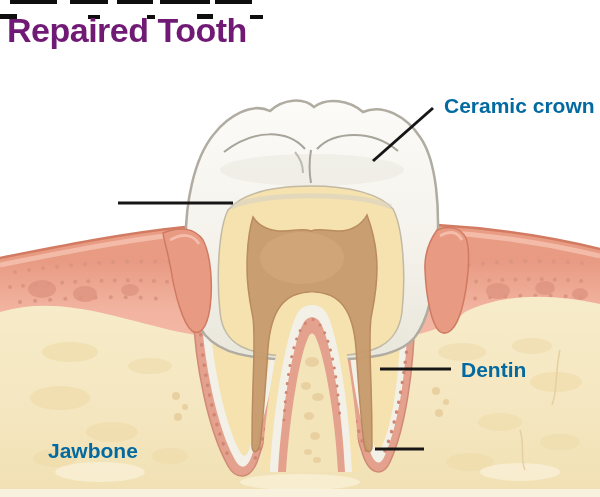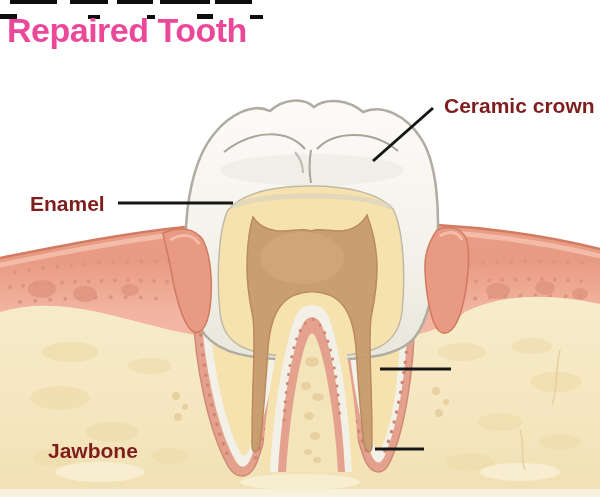--- a/index.html
+++ b/index.html
@@ -3,24 +3,24 @@
 <meta charset="utf-8">
 <style>
   html,body{margin:0;padding:0;background:#ffffff;}
   .stage{
     position:relative;width:600px;height:497px;background:#ffffff;
     overflow:hidden;font-family:"Liberation Sans",sans-serif;
   }
   .stage svg{position:absolute;left:0;top:0;}
   .title{
     position:absolute;left:7px;top:11px;margin:0;
-    font-size:34px;font-weight:bold;color:#ec4899;letter-spacing:-0.5px;
+    font-size:34px;font-weight:bold;color:#701a75;letter-spacing:-0.5px;
   }
   .lbl{
-    position:absolute;font-size:21px;font-weight:bold;color:#7f1d1d;
+    position:absolute;font-size:21px;font-weight:bold;color:#0369a1;
     white-space:nowrap;line-height:1.1;
   }
   .lbl-ceramic{left:444px;top:94px;}
   .lbl-enamel{left:30px;top:192px;}
   .lbl-dentin{left:461px;top:358px;}
   .lbl-rootfill{left:434px;top:439px;}
   .lbl-jawbone{left:28px;top:439px;margin-left:20px;}
 </style>
 </head>
 <body>
@@ -170,16 +170,16 @@
     <rect x="88" y="15" width="12" height="4"></rect>
     <rect x="147" y="15" width="8" height="4"></rect>
     <rect x="197" y="14" width="16" height="5"></rect>
     <rect x="250" y="15" width="13" height="4"></rect>
   </g>
 </svg>
 
 <h1 class="title">Repaired Tooth</h1>
 
 <div class="lbl lbl-ceramic">Ceramic crown</div>
-<div class="lbl lbl-enamel">Enamel</div>
+<div class="lbl lbl-dentin">Dentin</div>
 <div class="lbl lbl-jawbone">Jawbone</div>
 
 </div>
 
 </body></html>

